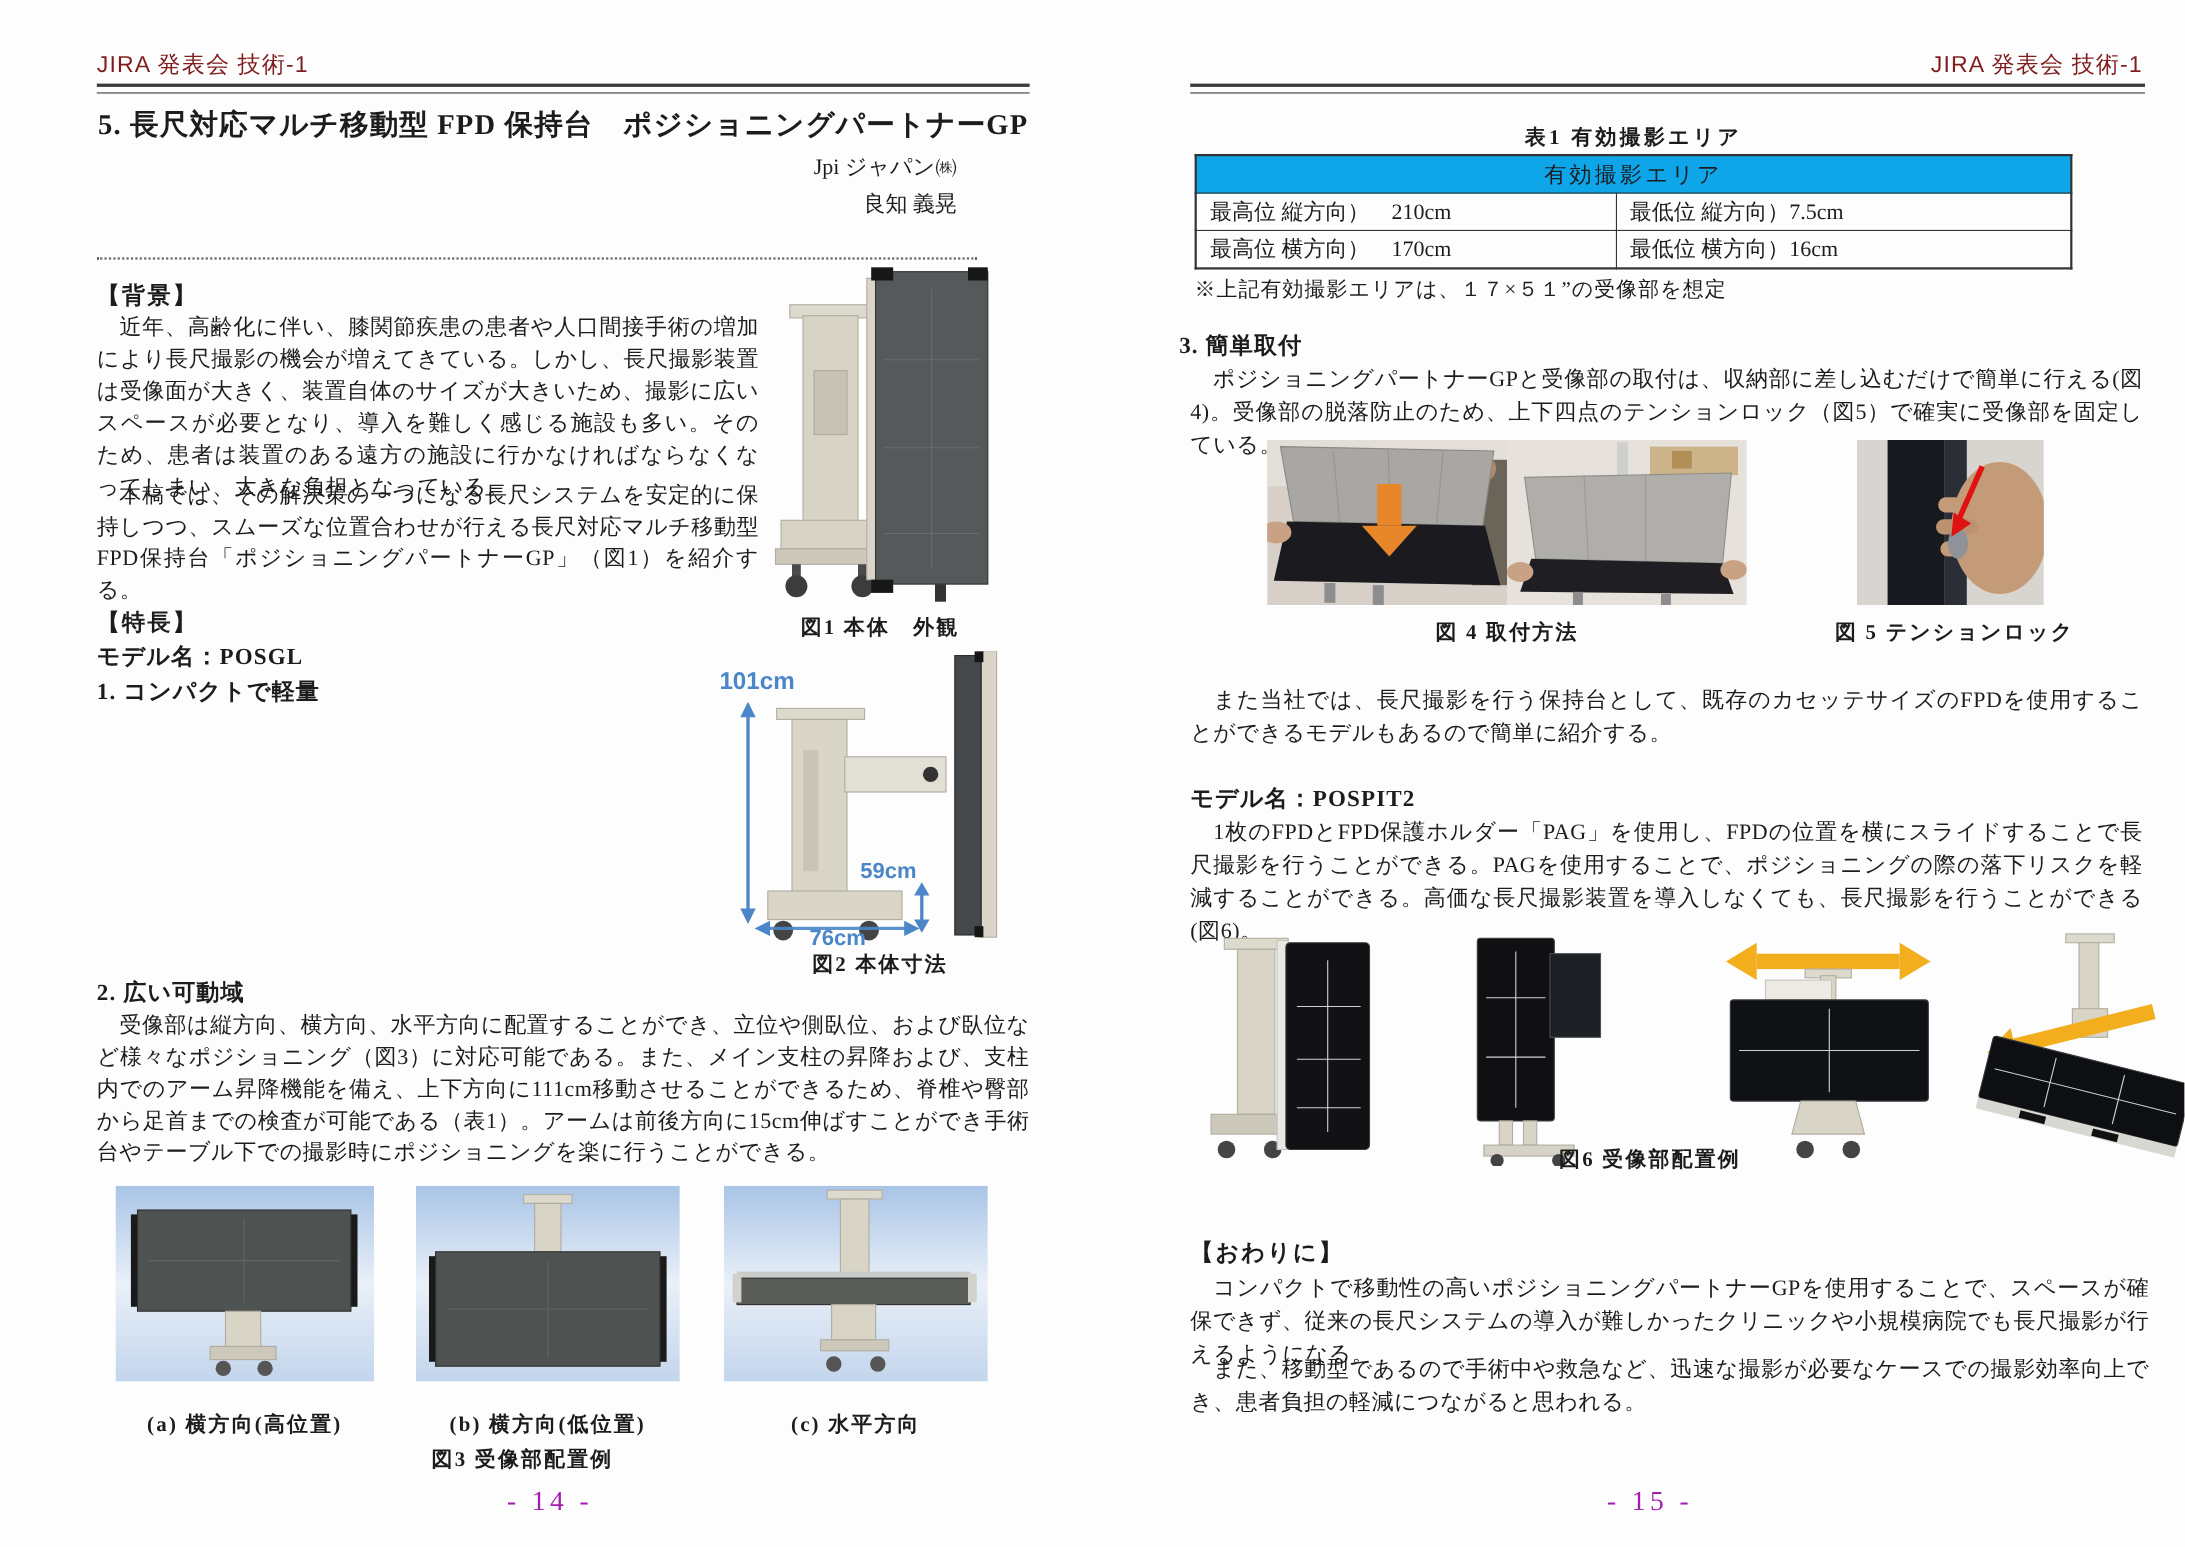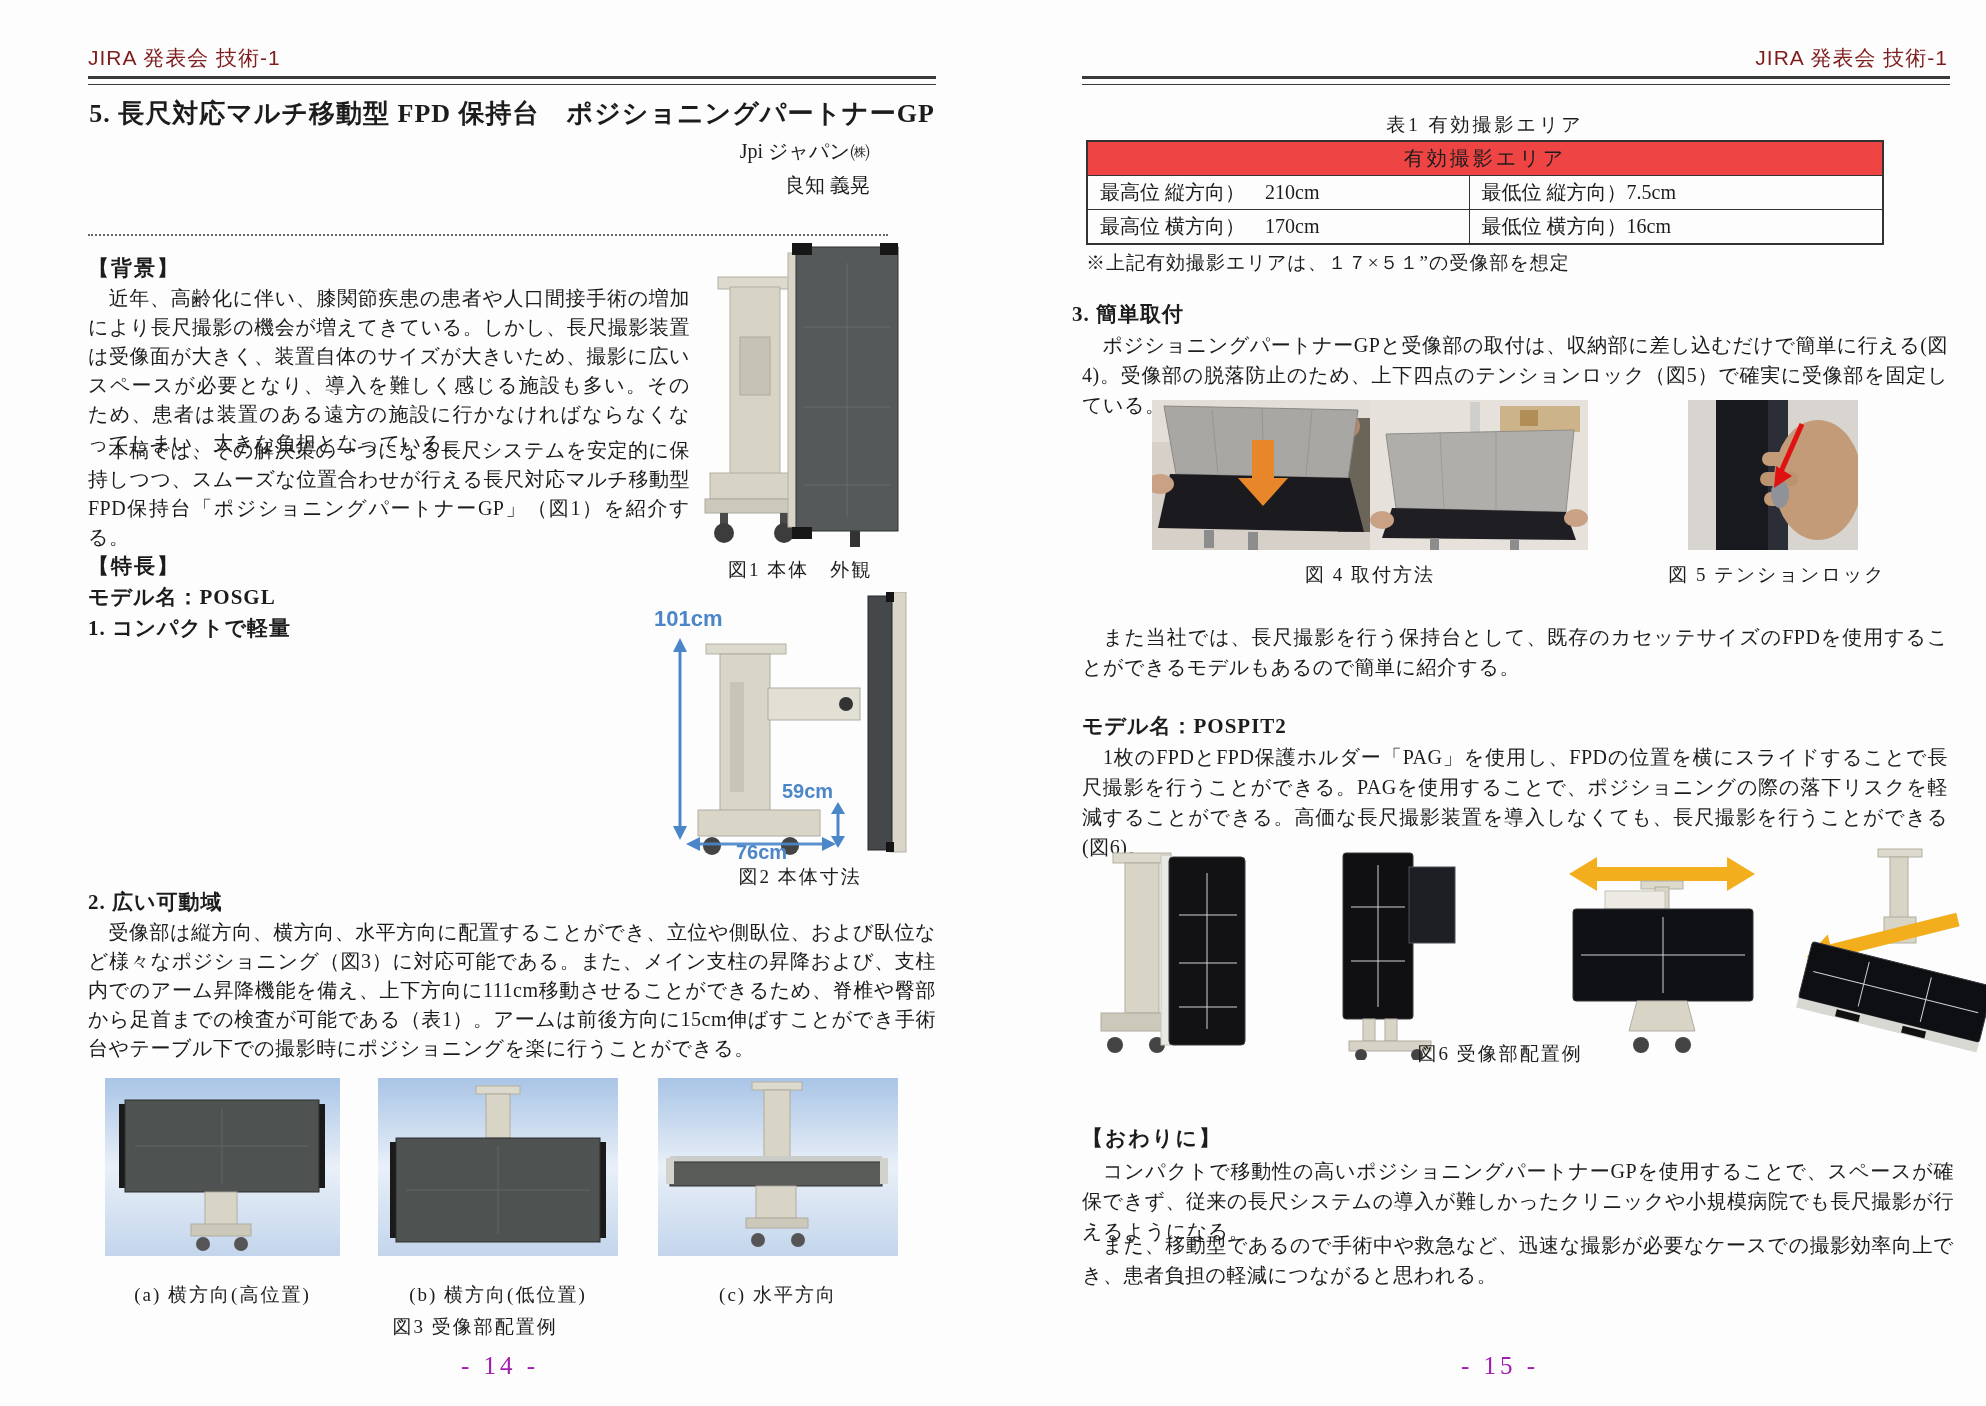--- a/index.html
+++ b/index.html
@@ -10,26 +10,26 @@
   .hdr{font-size:21px;letter-spacing:1px;color:#7f1d1d;}
   .rule2{height:5px;border-top:3px solid #3a3a3a;border-bottom:1px solid #3a3a3a;}
   .title{font-size:26px;font-weight:bold;text-align:center;letter-spacing:1px;}
   .author{font-size:20px;text-align:right;}
   .dotted{border-top:2px dotted #666;height:0;}
   .h-bracket{font-size:21px;font-weight:bold;letter-spacing:2px;}
   .h-num{font-size:21px;font-weight:bold;letter-spacing:1px;}
   .body-txt{font-size:20px;line-height:29px;text-align:justify;text-justify:inter-ideograph;letter-spacing:0.5px;}
   .body-sm{font-size:19px;line-height:27px;text-align:justify;letter-spacing:0.3px;}
   .body-r{font-size:20px;line-height:30px;text-align:justify;letter-spacing:0.5px;}
-  .cap{font-size:19px;font-weight:normal;text-align:center;letter-spacing:2px;}
+  .cap{font-size:19px;font-weight:bold;text-align:center;letter-spacing:2px;}
   .pnum{font-size:25px;text-align:center;letter-spacing:4px;color:#a21caf;}
   table.spec{border-collapse:collapse;width:798px;font-size:20px;}
   table.spec td,table.spec th{border:1px solid #333;padding:3px 12px;font-weight:normal;}
   table.spec{border:2px solid #333;}
-  table.spec th{background:#ef4444;text-align:center;letter-spacing:3px;}
+  table.spec th{background:#0ea5e9;text-align:center;letter-spacing:3px;}
   .note{font-size:19px;letter-spacing:1px;}
   .photo{display:block;}
 </style>
 </head>
 <body>
 
 <div id="canvas">
 
   <div class="abs sans hdr" style="left:88px;top:44px;">JIRA 発表会 技術-1</div>
   <div class="abs rule2" style="left:88px;top:76px;width:848px;"></div>

